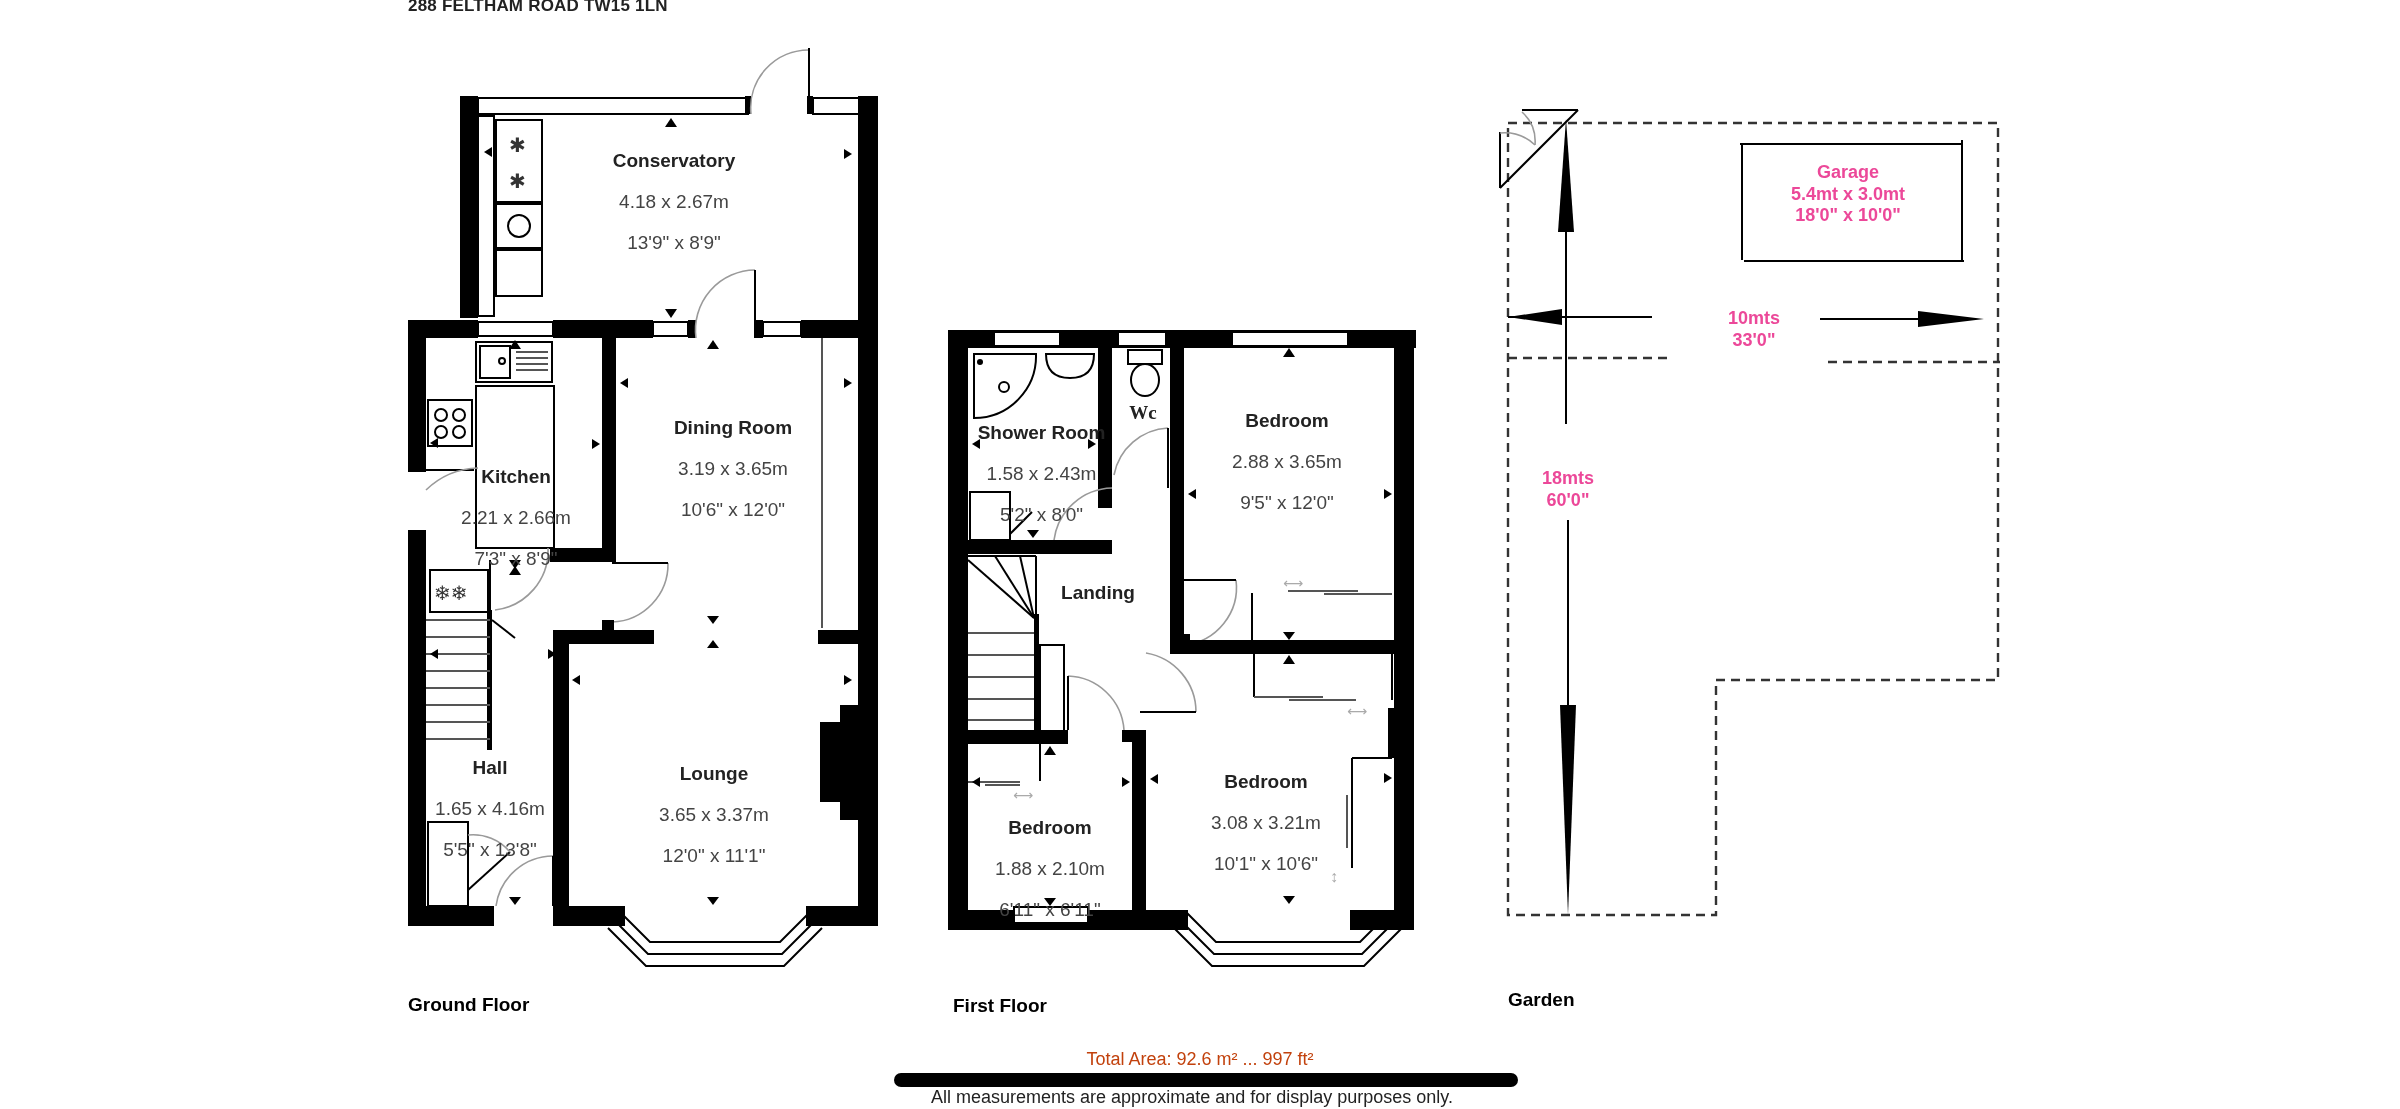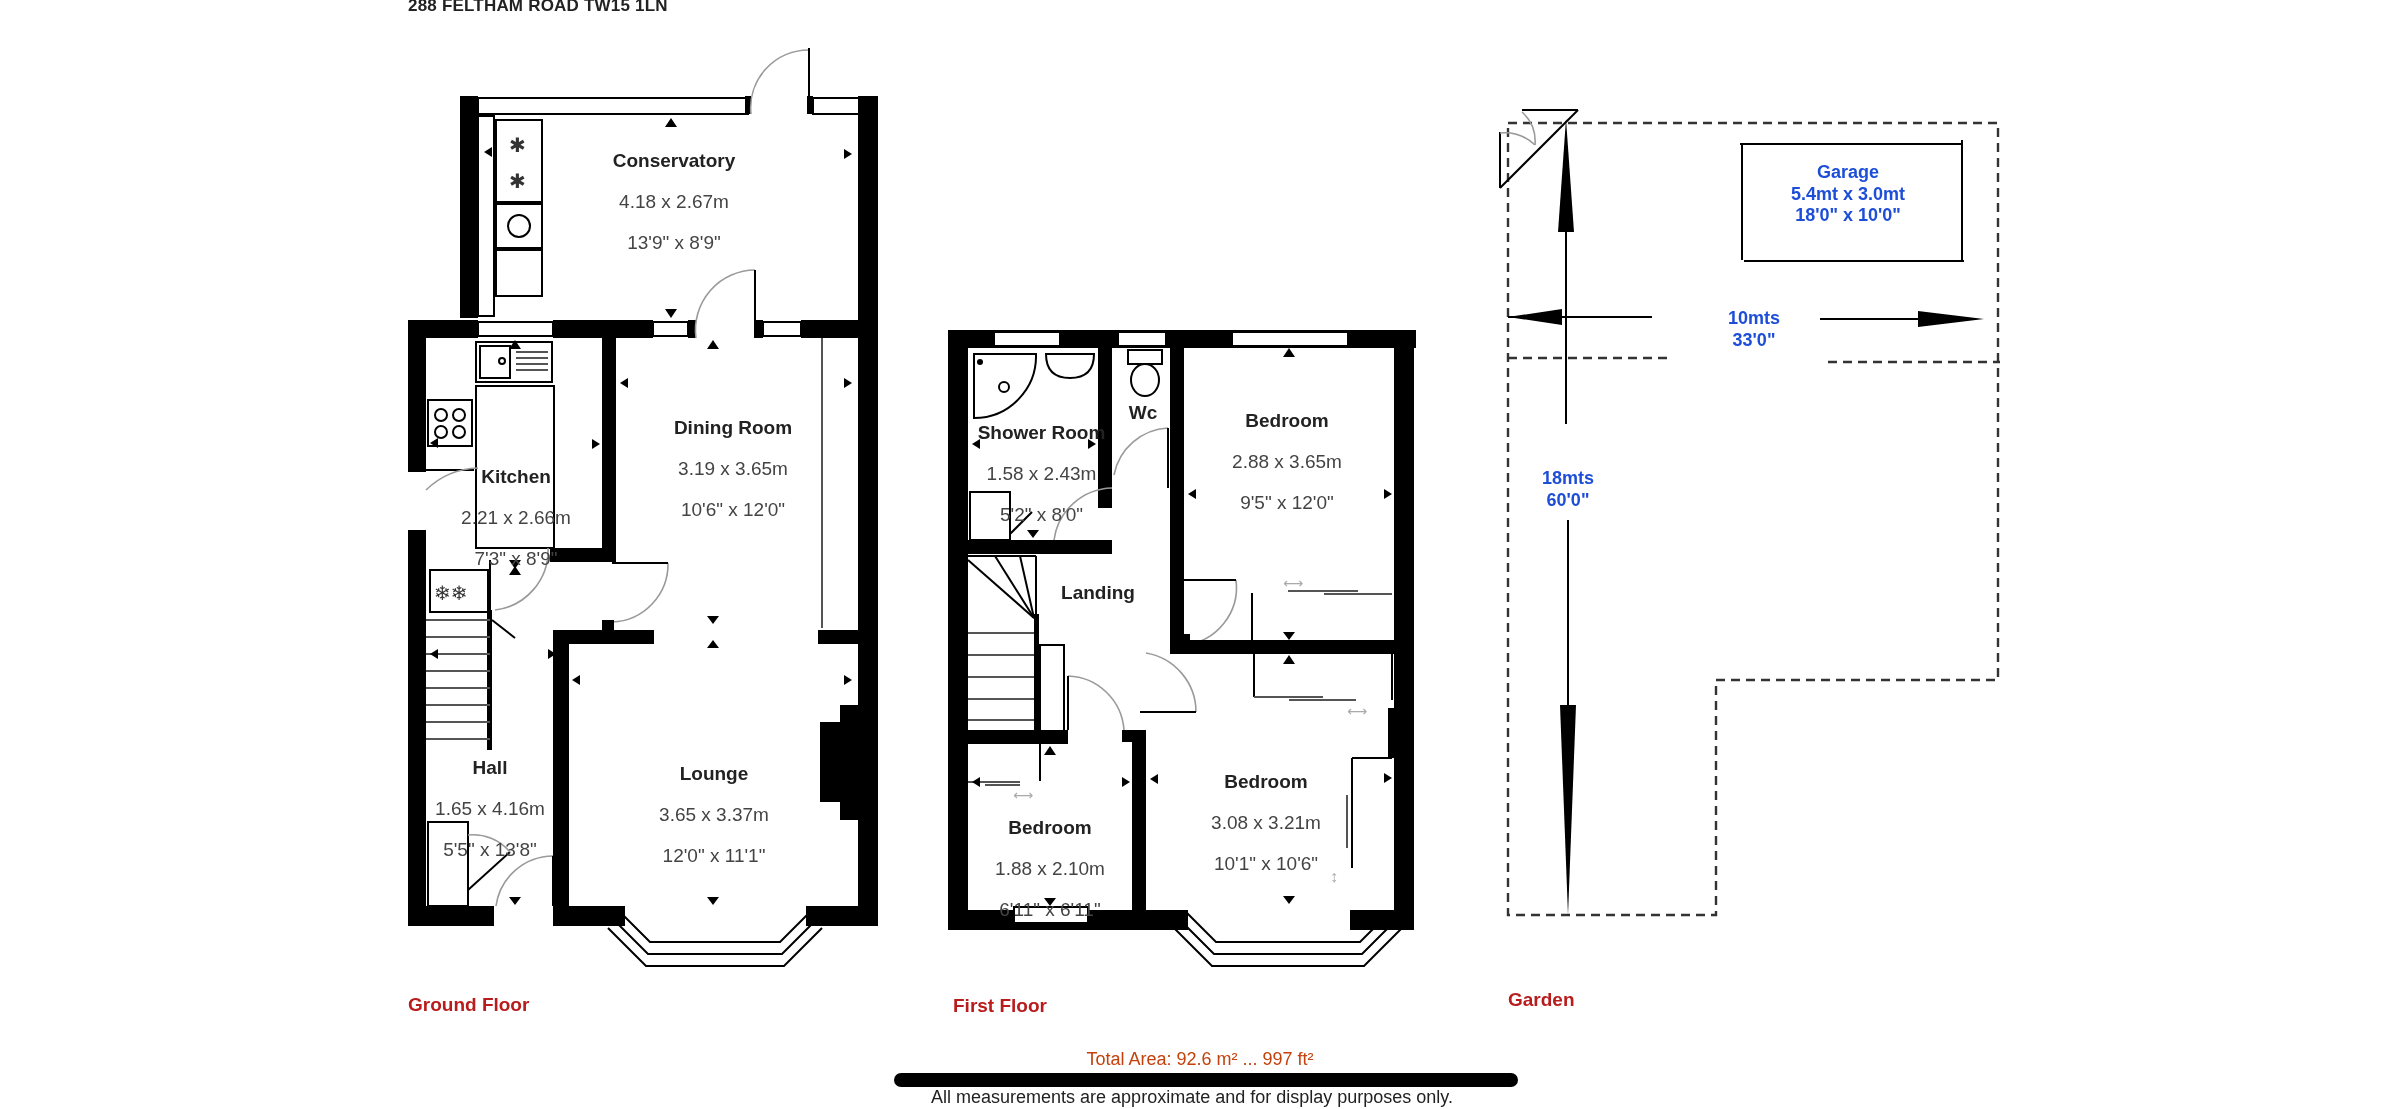--- a/index.html
+++ b/index.html
@@ -9,22 +9,22 @@
   .wall { fill: #000; }
   .thin { stroke: #000; stroke-width: 2; fill: none; }
   .thin-g { stroke: #555; stroke-width: 2; fill: none; }
   .door { stroke: #9a9a9a; stroke-width: 1.6; fill: none; }
   .win { fill: #fff; stroke: #000; stroke-width: 2; }
   .dash { stroke: #333; stroke-width: 2.4; stroke-dasharray: 9 6; fill: none; }
   .tri { fill: #000; }
   .lbl { position: absolute; text-align: center; transform: translateX(-50%); white-space: nowrap; line-height: 1.2; }
   .room-name { font-weight: bold; font-size: 19px; color: #222; text-align: center; }
   .room-dim { font-size: 19px; color: #444; margin-top: 18px; }
-  .garden-txt { font-weight: bold; font-size: 18px; color: #1d4ed8; }
-  .floor-lbl { position: absolute; font-weight: bold; font-size: 19px; color: #b91c1c; }
+  .garden-txt { font-weight: bold; font-size: 18px; color: #ec4899; }
+  .floor-lbl { position: absolute; font-weight: bold; font-size: 19px; color: #000000; }
   .title { position: absolute; left: 408px; top: -4px; font-weight: bold; font-size: 17px; color: #222; letter-spacing: 0.2px; }
   .total { position: absolute; left: 1200px; top: 1049px; transform: translateX(-50%); font-size: 18px; color: #c2410c; white-space: nowrap; }
   .bar { position: absolute; left: 894px; top: 1073px; width: 624px; height: 14px; background: #000; border-radius: 7px; }
   .disclaimer { position: absolute; left: 1192px; top: 1087px; transform: translateX(-50%); font-size: 18px; color: #222; white-space: nowrap; }
 </style>
 </head>
 <body>
 
 <div class="title">288 FELTHAM ROAD TW15 1LN</div>
 
@@ -283,21 +283,21 @@
   <div class="room-name">Lounge</div>
   <div class="room-dim">3.65 x 3.37m</div>
   <div class="room-dim">12'0" x 11'1"</div>
 </div>
 
 <div class="lbl" style="left:1032px;top:422px;padding-left:19px;">
   <div class="room-name">Shower Room</div>
   <div class="room-dim">1.58 x 2.43m</div>
   <div class="room-dim">5'2" x 8'0"</div>
 </div>
-<div class="lbl" style="left:1143px;top:402px;">
+<div class="lbl" style="left:1143px;top:402px;font-family:Liberation Serif, serif;">
   <div class="room-name">Wc</div>
 </div>
 <div class="lbl" style="left:1287px;top:410px;">
   <div class="room-name">Bedroom</div>
   <div class="room-dim">2.88 x 3.65m</div>
   <div class="room-dim">9'5" x 12'0"</div>
 </div>
 <div class="lbl" style="left:1098px;top:582px;">
   <div class="room-name">Landing</div>
 </div>

